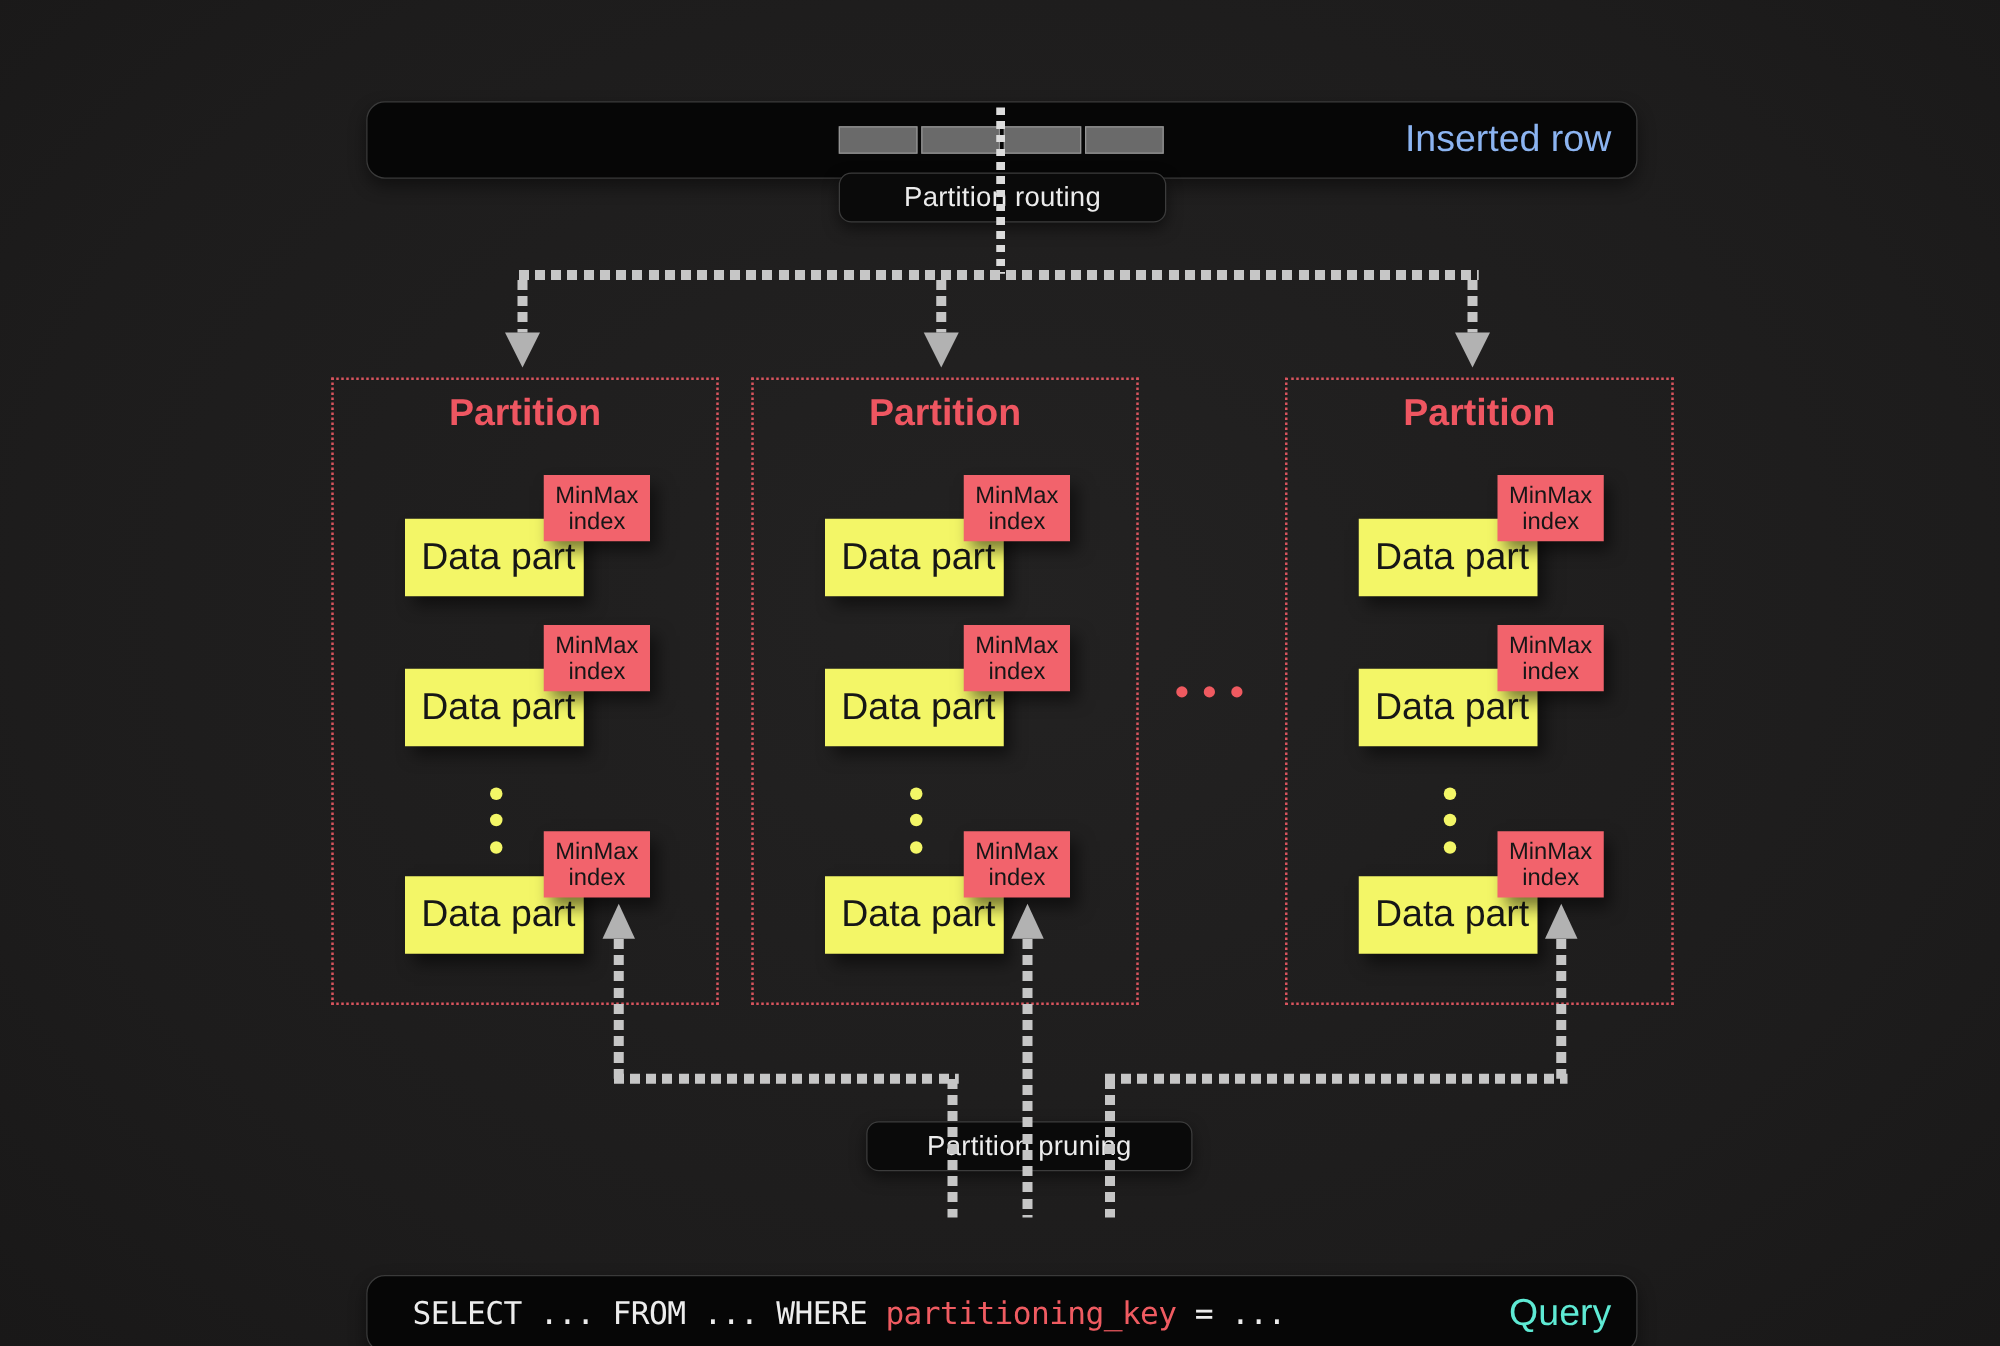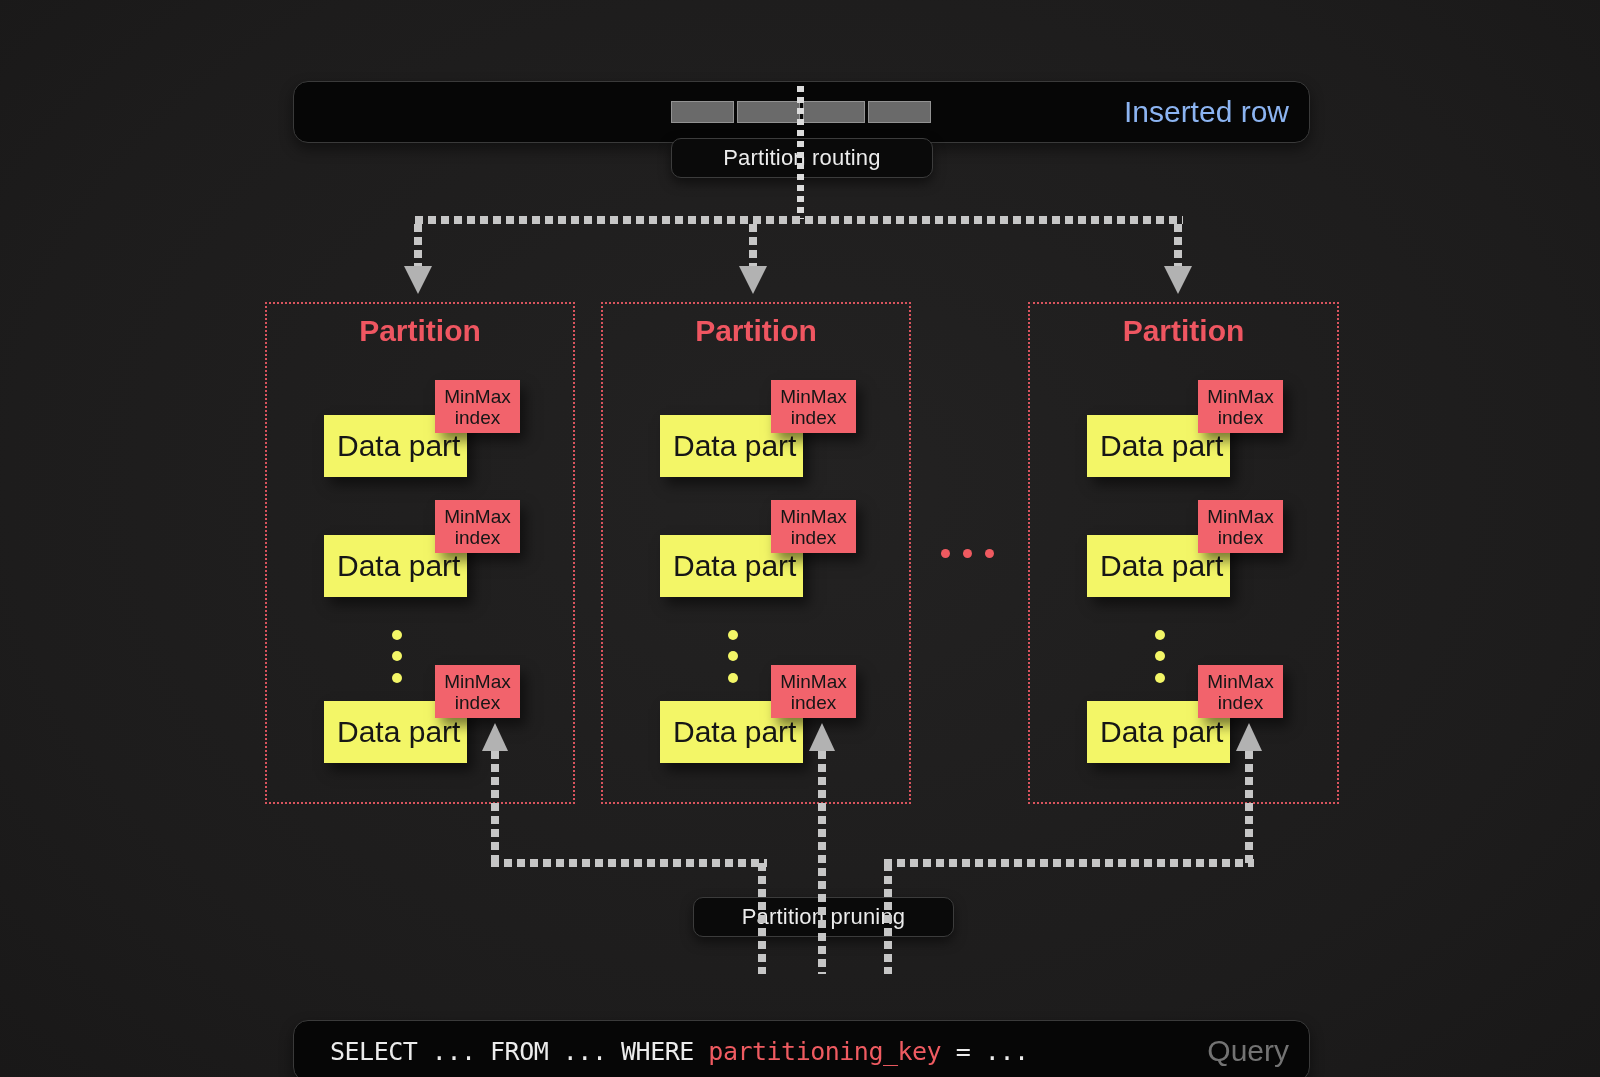--- a/index.html
+++ b/index.html
@@ -139,16 +139,16 @@
   <div class="dots-h" style="left:884px;top:859px;width:370px;"></div>
   <div class="dots-v" style="left:758px;top:863px;height:111px;"></div>
   <div class="dots-v" style="left:884px;top:863px;height:111px;"></div>
 
   <div class="pill" style="left:693px;top:897px;width:259px;height:38px;">
     <span class="txt">Partition pruning</span>
   </div>
 
   <div class="bar" style="left:293px;top:1020px;width:1015px;height:60px;">
     <div class="sql"><span>SELECT ... FROM ... WHERE </span><span class="key">partitioning_key</span><span> = ...</span></div>
-    <div class="bar-label" style="color:#737373;">Query</div>
+    <div class="bar-label" style="color:#5eead4;">Query</div>
   </div>
 
 </div>
 
 </body></html>

